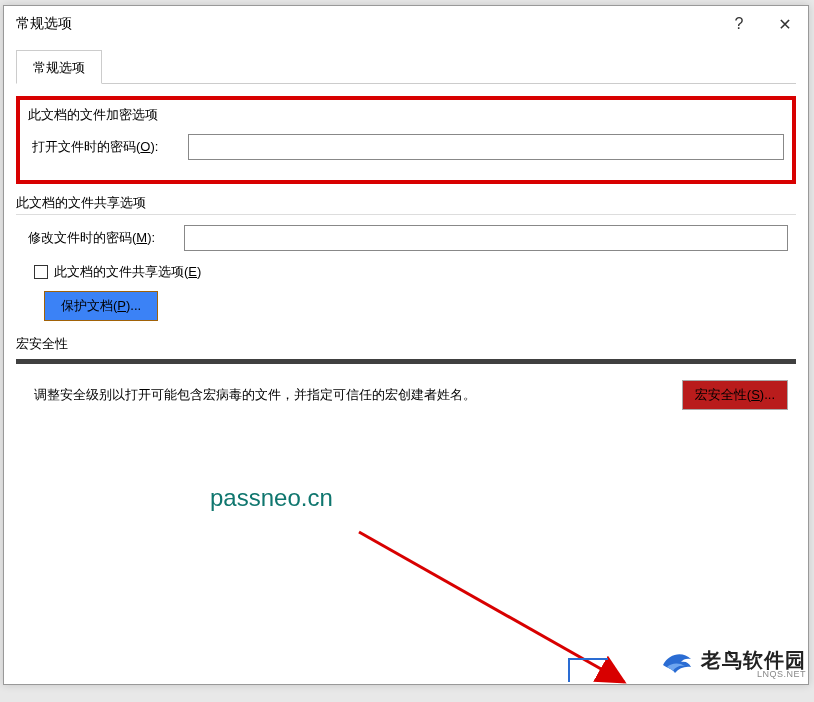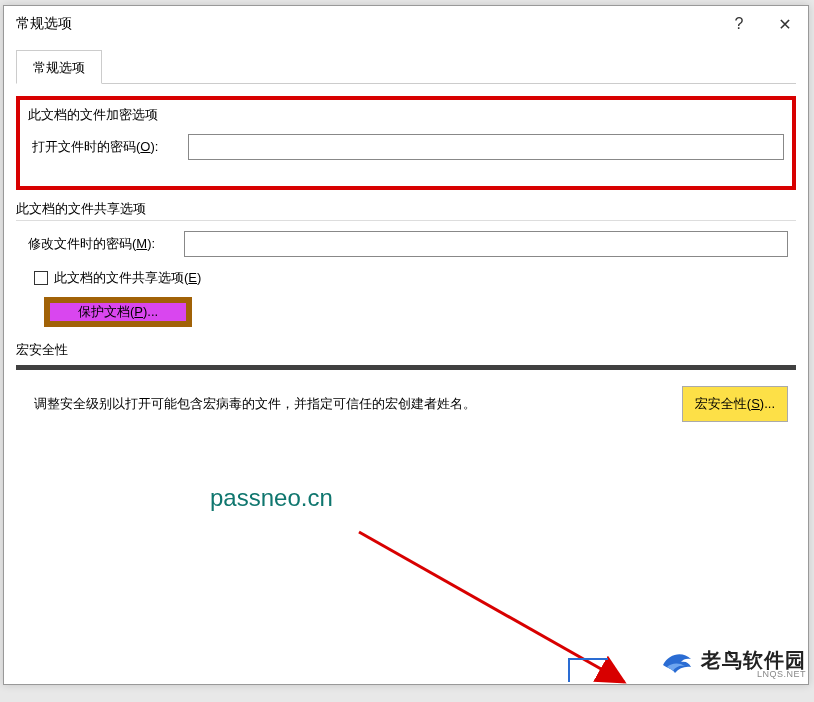--- a/index.html
+++ b/index.html
@@ -63,21 +63,21 @@
     padding: 0 16px;
     background: #fff;
     border: 1px solid #ccc;
     border-bottom-color: #fff;
     position: relative;
     top: 1px;
     font-size: 13px;
   }
   .highlight-box {
     border: 4px solid #d80000;
-    padding: 6px 8px 26px 8px;
+    padding: 6px 8px 20px 8px;
     margin-top: 12px;
   }
   .fieldset-label {
     font-size: 13px;
     color: #000;
     margin-bottom: 10px;
   }
   .field-row {
     display: flex;
     align-items: center;
@@ -114,43 +114,43 @@
   .chk {
     width: 14px;
     height: 14px;
     border: 1px solid #333;
     margin-right: 6px;
     background: #fff;
   }
   .protect-btn {
     margin: 10px 0 0 28px;
     height: 30px;
-    padding: 0 28px;
-    border: 6px solid #a16207;
-    background: #d946ef;
+    padding: 0 16px;
+    border: 1px solid #a16207;
+    background: #3b82f6;
     font-size: 13px;
     cursor: pointer;
   }
   .macro-section { margin-top: 14px; }
   .macro-section .fieldset-label {
     border-bottom: 5px solid #404040;
     padding-bottom: 6px;
   }
   .macro-row {
     display: flex;
     align-items: center;
     justify-content: space-between;
     padding: 6px 8px 0 18px;
   }
   .macro-text { font-size: 13px; }
   .macro-btn {
-    height: 36px;
+    height: 30px;
     padding: 0 12px;
     border: 1px solid #aaa;
-    background: #fde047;
+    background: #b91c1c;
     font-size: 13px;
     cursor: pointer;
   }
   .watermark {
     position: absolute;
     top: 442px;
     left: 206px;
     color: #0f766e;
     font-size: 24px;
     font-family: "Segoe UI", Arial, sans-serif;

